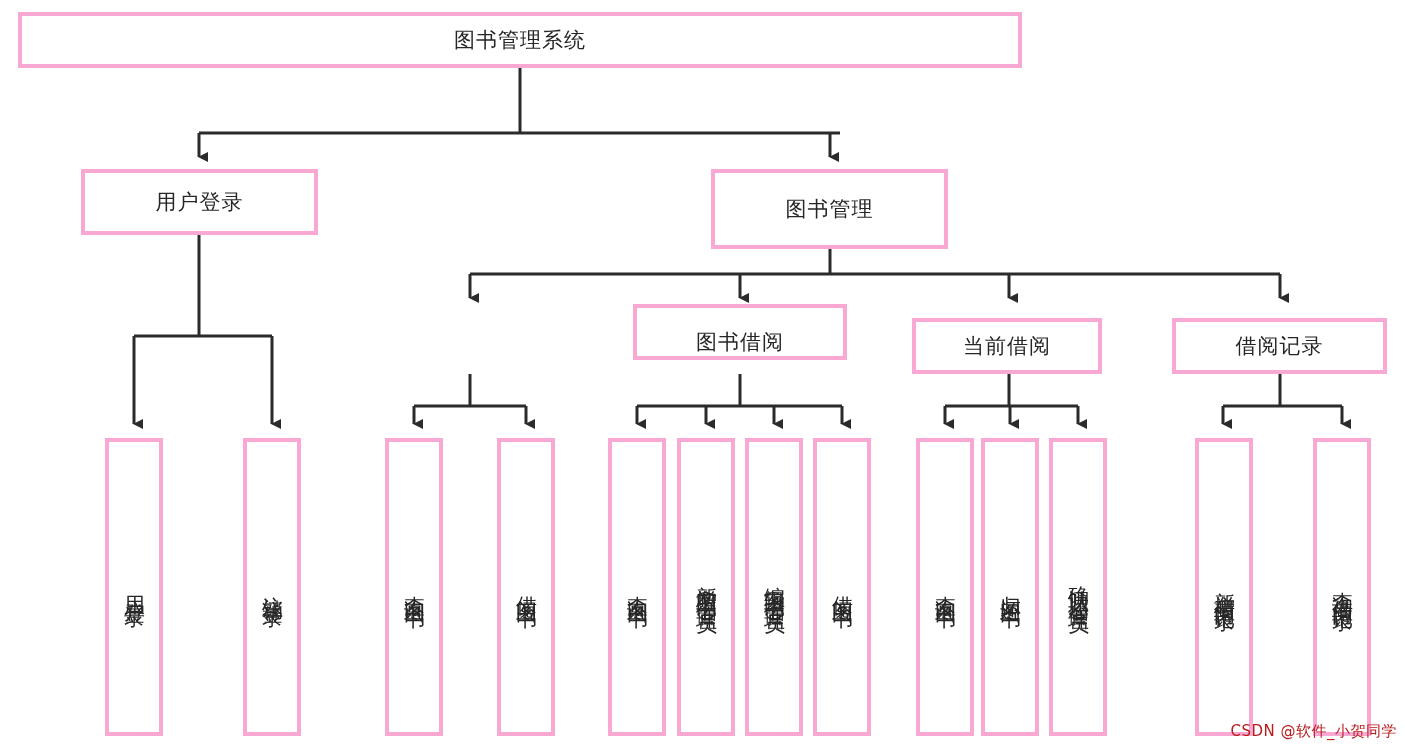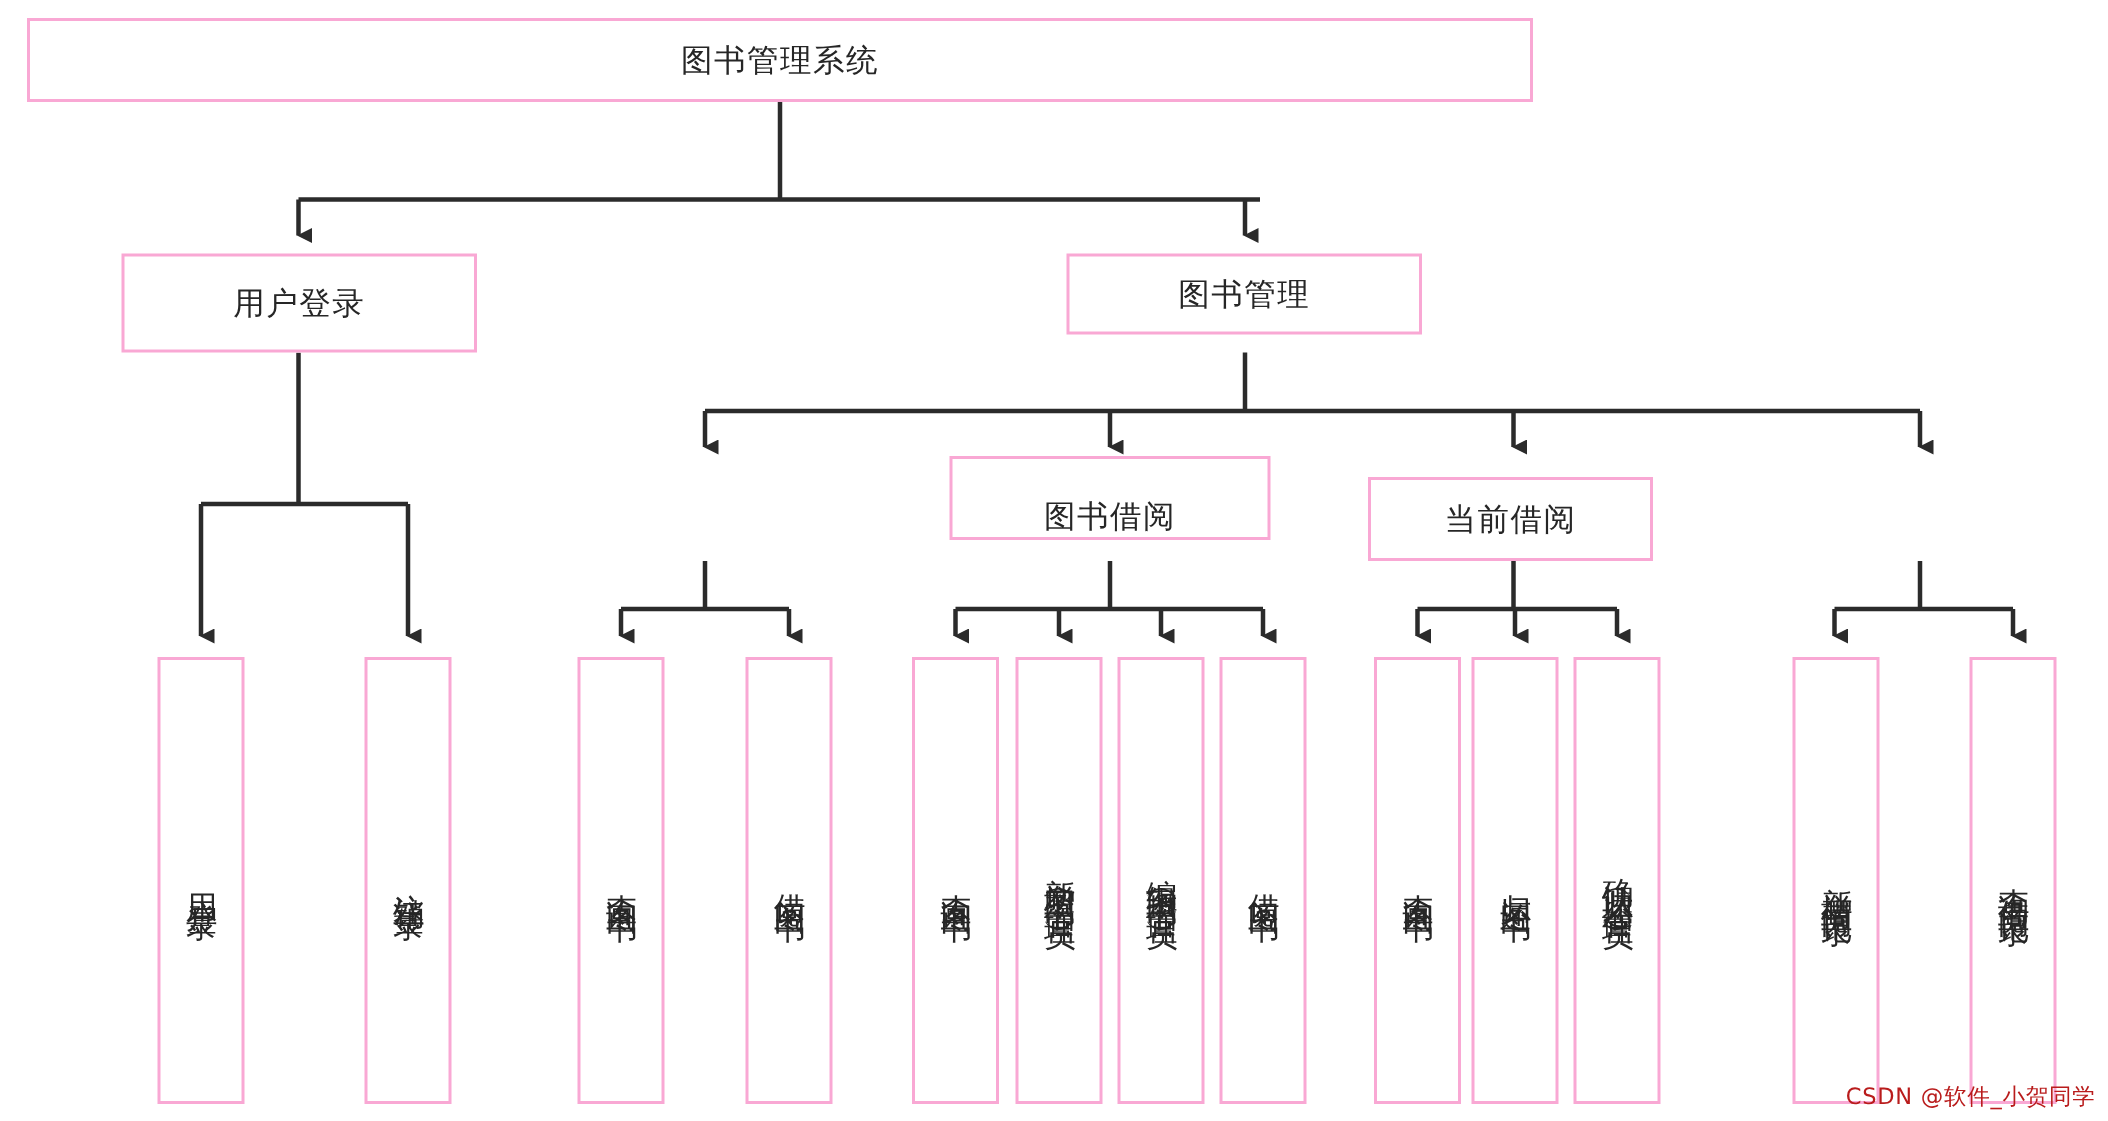--- a/index.html
+++ b/index.html
@@ -1,19 +1,19 @@
 <!DOCTYPE html>
 <html><head>
 <meta charset="utf-8">
 <style>
   html,body{margin:0;padding:0;background:#ffffff;}
   body{width:1405px;height:747px;overflow:hidden;font-family:"DejaVu Sans","Liberation Sans",sans-serif;}
   #stage{position:relative;width:1405px;height:747px;background:#fff;}
   svg{position:absolute;left:0;top:0;width:1405px;height:747px;}
-  .node-box{position:absolute;box-sizing:border-box;border:2px solid #f9a8d4;background:#ffffff;
+  .node-box{position:absolute;box-sizing:border-box;border:4px solid #f9a8d4;background:#ffffff;
             display:flex;align-items:center;justify-content:center;color:#262626;}
   .node-box.h{font-size:21px;letter-spacing:1px;}
   .node-box.v{font-size:21px;}
   .vtext{writing-mode:vertical-rl;text-orientation:upright;letter-spacing:4px;line-height:1;
          display:block;max-height:280px;}
   .watermark{position:absolute;right:8px;bottom:6px;font-size:15px;color:#b91c1c;
              letter-spacing:0.5px;white-space:nowrap;}
 </style>
 </head>
 <body>
@@ -70,29 +70,32 @@
     </g>
   </svg>
 
   <div class="node-box h" style="left:18px;top:12px;width:1004px;height:56px;">
     <span>图书管理系统</span>
   </div>
 
   <div class="node-box h" style="left:81px;top:169px;width:237px;height:66px;">
     <span>用户登录</span>
   </div>
-  <div class="node-box h" style="left:711px;top:169px;width:237px;height:54px;">
+  <div class="node-box h" style="left:711px;top:169px;width:237px;height:80px;">
     <span>图书管理</span>
   </div>
 
   <div class="node-box h" style="left:633px;top:304px;width:214px;height:56px;align-items:flex-end;">
     <span>图书借阅</span>
   </div>
   <div class="node-box h" style="left:912px;top:318px;width:190px;height:56px;">
     <span>当前借阅</span>
+  </div>
+  <div class="node-box h" style="left:1172px;top:318px;width:215px;height:56px;">
+    <span>借阅记录</span>
   </div>
 
   <div class="node-box v" style="left:105px;top:438px;width:58px;height:298px;">
     <span class="vtext">用户登录</span>
   </div>
   <div class="node-box v" style="left:243px;top:438px;width:58px;height:298px;">
     <span class="vtext">注销登录</span>
   </div>
 
   <div class="node-box v" style="left:385px;top:438px;width:58px;height:298px;">

